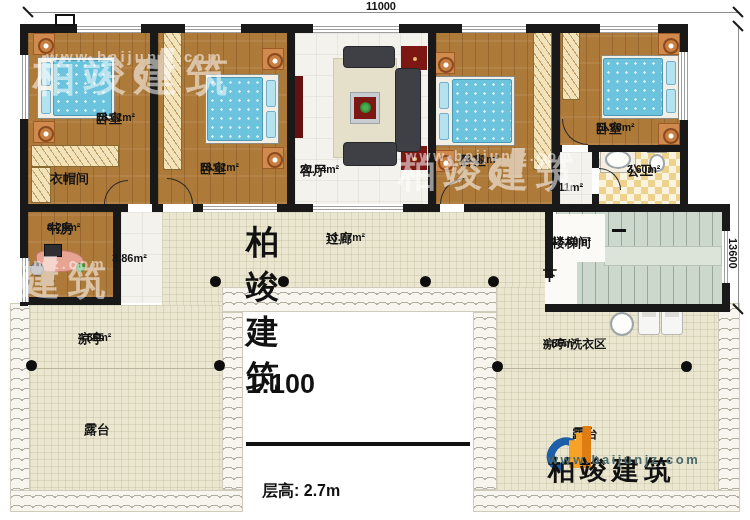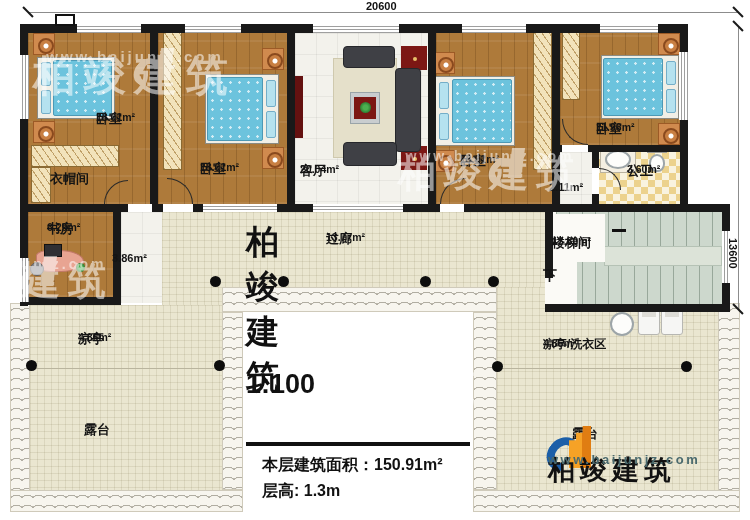--- a/index.html
+++ b/index.html
@@ -257,21 +257,21 @@
   <div class="col" style="left:420px;top:276px"></div>
   <div class="col" style="left:488px;top:276px"></div>
   <div class="col" style="left:26px;top:360px"></div>
   <div class="col" style="left:214px;top:360px"></div>
   <div class="col" style="left:492px;top:361px"></div>
   <div class="col" style="left:681px;top:361px"></div>
 
   <div class="dimline" style="left:28px;top:12px;width:710px;height:1px"></div>
   <div class="tick" style="left:21px;top:11px"></div>
   <div class="tick" style="left:731px;top:11px"></div>
-  <div class="dimtext" style="left:366px;top:0px">20600</div>
+  <div class="dimtext" style="left:366px;top:0px">11000</div>
   <div class="dimline" style="left:738px;top:26px;width:1px;height:284px"></div>
   <div class="tick" style="left:731px;top:25px"></div>
   <div class="tick" style="left:731px;top:308px"></div>
   <div class="dimtext vert" style="left:727px;top:238px">13600</div>
   <div class="chimney" style="left:55px;top:14px;width:20px;height:12px"></div>
 
   <div class="rlabel" style="left:96px;top:112px;width:60px">
     <span class="rn">卧室</span>
     <span class="ra">18.01m²</span>
   </div>
@@ -373,22 +373,21 @@
       <span class="wm-brand" style="font-size:42px;letter-spacing:9px">柏竣建筑</span>
       <span class="wm-url" style="font-size:15px">www.baijunjz.com</span>
     </div>
   </div>
 
   <div class="title-row" style="left:246px;top:400px">
     <span class="title-main">柏竣建筑</span>
     <span class="title-scale">1:100</span>
   </div>
   <div class="title-underline" style="left:246px;top:442px;width:224px"></div>
-  <div class="title-sub" style="left:262px;top:455px">本层建筑面积：150.91m²</div>
-  <div class="title-sub" style="left:262px;top:481px">层高: 1.3m</div>
+  <div class="title-sub" style="left:262px;top:481px">层高: 2.7m</div>
 
   <div class="logo" style="left:548px;top:452px">
     <div class="logo-b">
         <div class="sw"></div>
         <div class="bd"></div>
       </div>
     <div class="logo-col">
       <span class="logo-brand">柏竣建筑</span>
       <span class="logo-url">www.baijunjz.com</span>
     </div>

